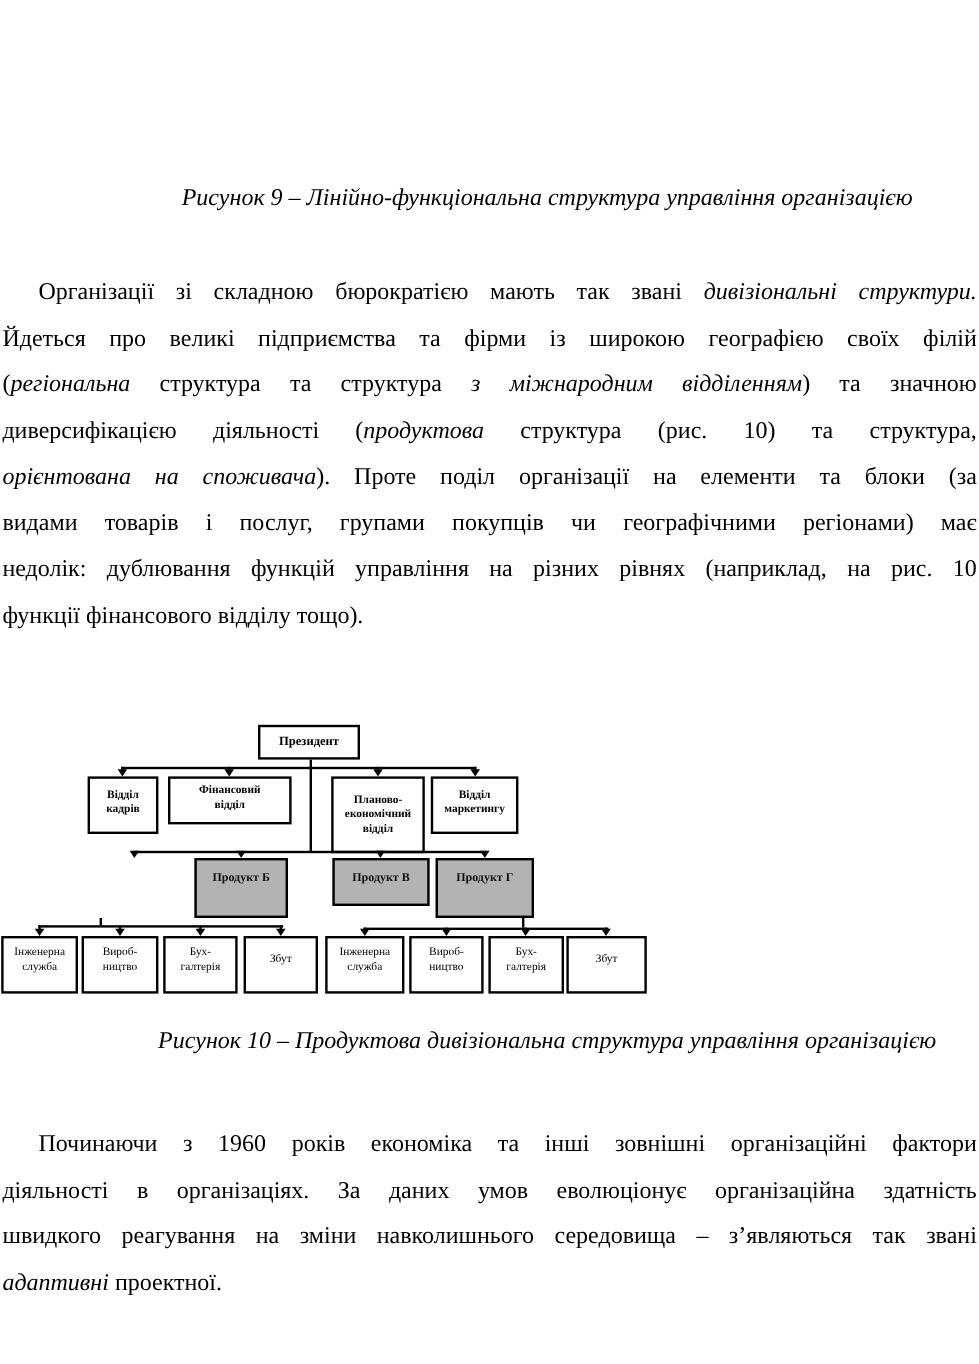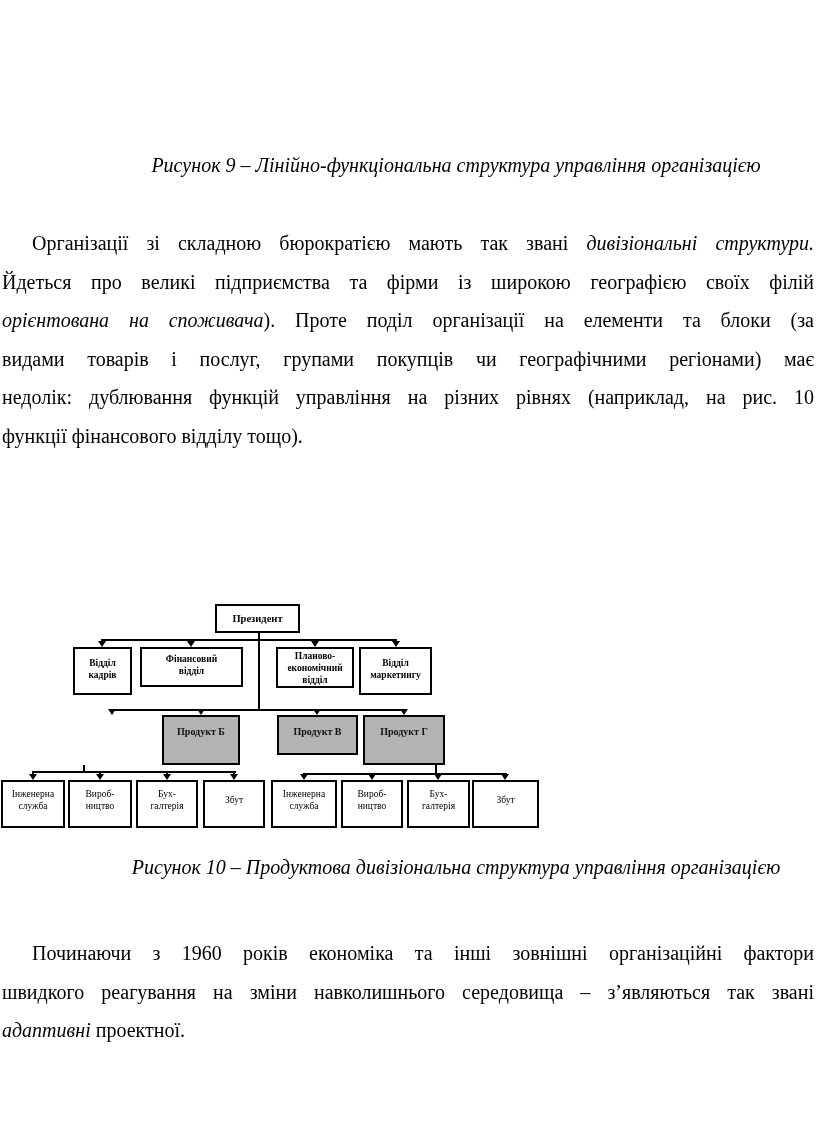--- a/index.html
+++ b/index.html
@@ -46,20 +46,22 @@
 </head>
 <body>
 
 <div class="page">
 
   <div class="caption" style="top:150px">Рисунок 9 – Лінійно-функціональна структура управління організацією</div>
 
   <div class="para" style="top:224px">
     <div class="tline ind"><span>Організації зі складною бюрократією мають так звані </span><i>дивізіональні структури.</i></div>
     <div class="tline"><span>Йдеться про великі підприємства та фірми із широкою географією своїх філій</span></div>
+    <div class="tline"><span>(</span><i>регіональна</i><span> структура та структура </span><i>з міжнародним відділенням</i><span>) та значною</span></div>
+    <div class="tline"><span>диверсифікацією діяльності (</span><i>продуктова</i><span> структура (рис. 10) та структура,</span></div>
     <div class="tline"><i>орієнтована на споживача</i><span>). Проте поділ організації на елементи та блоки (за</span></div>
     <div class="tline"><span>видами товарів і послуг, групами покупців чи географічними регіонами) має</span></div>
     <div class="tline"><span>недолік: дублювання функцій управління на різних рівнях (наприклад, на рис. 10</span></div>
     <div class="tline last"><span>функції фінансового відділу тощо).</span></div>
   </div>
 
   <div class="chart">
 
     <div class="obox pres" style="left:215px; top:8px; width:85px; height:29px;">Президент</div>
 
@@ -71,21 +73,21 @@
     <div class="arr" style="left:187px; top:45px;"></div>
     <div class="vline" style="left:314px; top:43px; height:4px;"></div>
     <div class="arr" style="left:311px; top:45px;"></div>
     <div class="vline" style="left:395px; top:43px; height:4px;"></div>
     <div class="arr" style="left:392px; top:45px;"></div>
 
     <div class="obox bold dept" style="left:73px;  top:51px; width:59px;  height:48px;">Відділ
 кадрів</div>
     <div class="obox bold dept" style="left:140px; top:51px; width:103px; height:40px;">Фінансовий
 відділ</div>
-    <div class="obox bold" style="left:276px; top:51px; width:78px; height:41px;">Планово-
+    <div class="obox bold" style="left:276px; top:51px; width:78px; height:64px;">Планово-
 економічний
 відділ</div>
     <div class="obox bold dept" style="left:359px; top:51px; width:73px; height:48px;">Відділ
 маркетингу</div>
 
     <div class="hline" style="left:111px; top:113px; width:294px;"></div>
     <div class="arr" style="left:108px; top:113px;"></div>
     <div class="arr" style="left:197px; top:113px;"></div>
     <div class="arr" style="left:313px; top:113px;"></div>
     <div class="arr" style="left:400px; top:113px;"></div>
@@ -130,17 +132,18 @@
 ництво</div>
     <div class="obox fn" style="left:407px; top:184px; width:63px; height:48px;">Бух-
 галтерія</div>
     <div class="obox fn" style="left:472px; top:184px; width:67px; height:48px;">Збут</div>
   </div>
 
   <div class="caption" style="top:852px">Рисунок 10 – Продуктова дивізіональна структура управління організацією</div>
 
   <div class="para" style="top:934px">
     <div class="tline ind"><span>Починаючи з 1960 років економіка та інші зовнішні організаційні фактори</span></div>
+    <div class="tline"><span>діяльності в організаціях. За даних умов еволюціонує організаційна здатність</span></div>
     <div class="tline"><span>швидкого реагування на зміни навколишнього середовища – з’являються так звані</span></div>
     <div class="tline last"><i>адаптивні</i><span> проектної.</span></div>
   </div>
 
 </div>
 
 </body></html>

